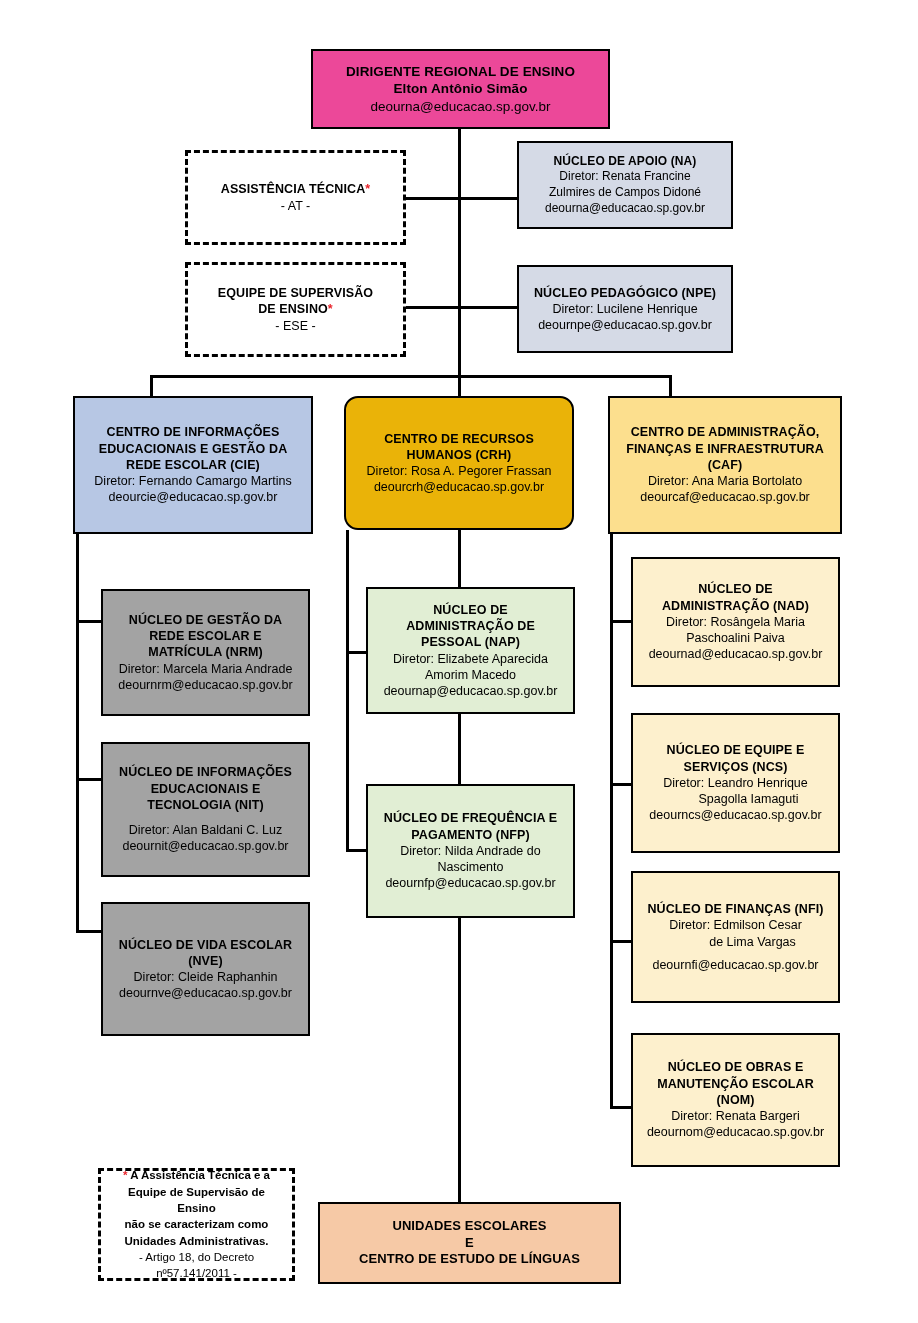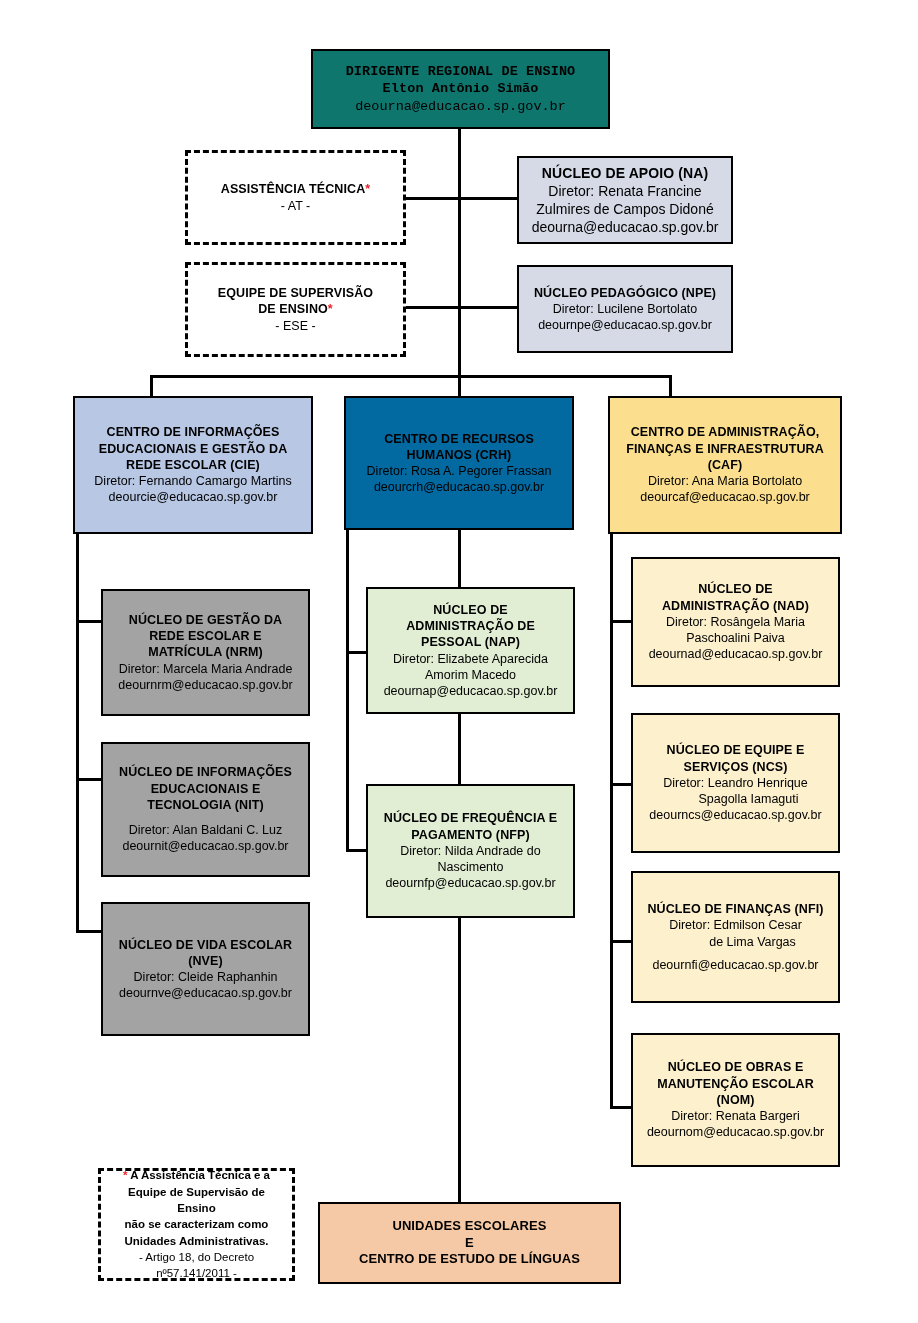--- a/index.html
+++ b/index.html
@@ -30,25 +30,25 @@
     line-height:1.30;
     padding:4px 6px;
     z-index:3;
   }
   .box .ttl{font-weight:bold;letter-spacing:.1px;}
   .box .sub{font-weight:normal;}
   .dashed{
     border:3px dashed #000000;
     background:#ffffff;
   }
-  .hdr{background:#0f766e;font-family:Liberation Mono, monospace;}
+  .hdr{background:#ec4899;}
   .blue{background:#b7c7e4;}
   .bluegrey{background:#d5dae6;}
   .lightblue{background:#a3a3a3;margin-top:32px;}
-  .green{background:#0369a1;}
+  .green{background:#eab308;border-radius:14px;}
   .lightgreen{background:#e1eed4;}
   .yellow{background:#fcdf8e;}
   .lightyellow{background:#fdf0cd;}
   .orange{background:#f6c9a6;}
   .star{color:#e8232a;font-weight:bold;}
   .note{
     font-size:11.5px;
     line-height:1.42;
     font-weight:bold;
     padding:6px 8px;
@@ -107,35 +107,35 @@
   </div>
 
   <div class="box dashed" style="left:185px;top:262px;width:221px;height:95px;font-size:12.5px;align-items:center;">
     <div class="ttl">EQUIPE DE SUPERVISÃO</div>
     <div class="ttl">
       <span>DE ENSINO</span><span class="star">*</span>
     </div>
     <div class="sub">- ESE -</div>
   </div>
 
-  <div class="box bluegrey" style="left:517px;top:156px;width:216px;height:88px;font-size:14px;">
+  <div class="box bluegrey" style="left:517px;top:141px;width:216px;height:88px;font-size:12px;">
     <div class="ttl">NÚCLEO DE APOIO (NA)</div>
     <div class="sub">
       <span>Diretor:</span>
       <span>Renata Francine</span>
     </div>
     <div class="sub">Zulmires de Campos Didoné</div>
     <div class="sub">deourna@educacao.sp.gov.br</div>
   </div>
 
   <div class="box bluegrey" style="left:517px;top:265px;width:216px;height:88px;font-size:12.5px;">
     <div class="ttl">NÚCLEO PEDAGÓGICO (NPE)</div>
     <div class="sub">
       <span>Diretor:</span>
-      <span>Lucilene Bortolato</span>
+      <span>Lucilene Henrique</span>
     </div>
     <div class="sub">deournpe@educacao.sp.gov.br</div>
   </div>
 
   <div class="box blue" style="left:73px;top:396px;width:240px;height:138px;font-size:12.5px;">
     <div class="ttl">CENTRO DE INFORMAÇÕES</div>
     <div class="ttl">EDUCACIONAIS E GESTÃO DA</div>
     <div class="ttl">REDE ESCOLAR (CIE)</div>
     <div class="sub nowrap">Diretor: Fernando Camargo Martins</div>
     <div class="sub">deourcie@educacao.sp.gov.br</div>

